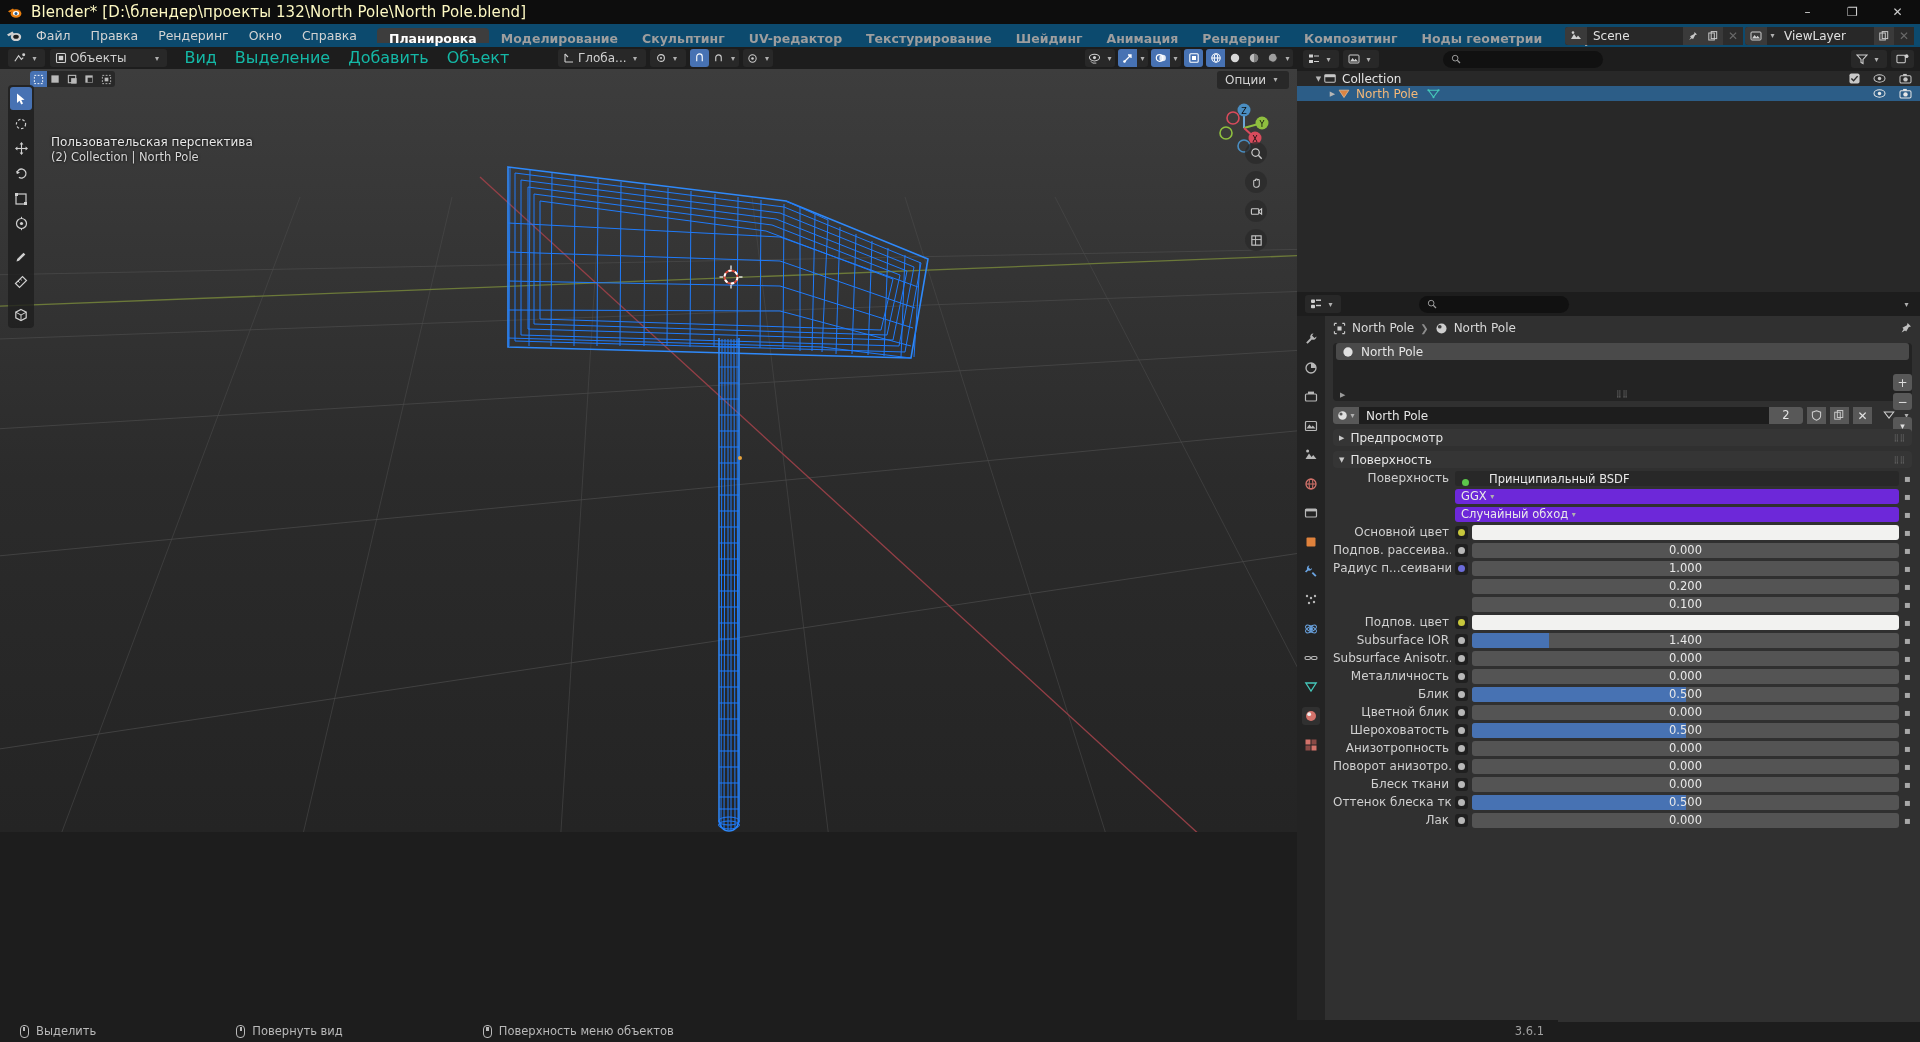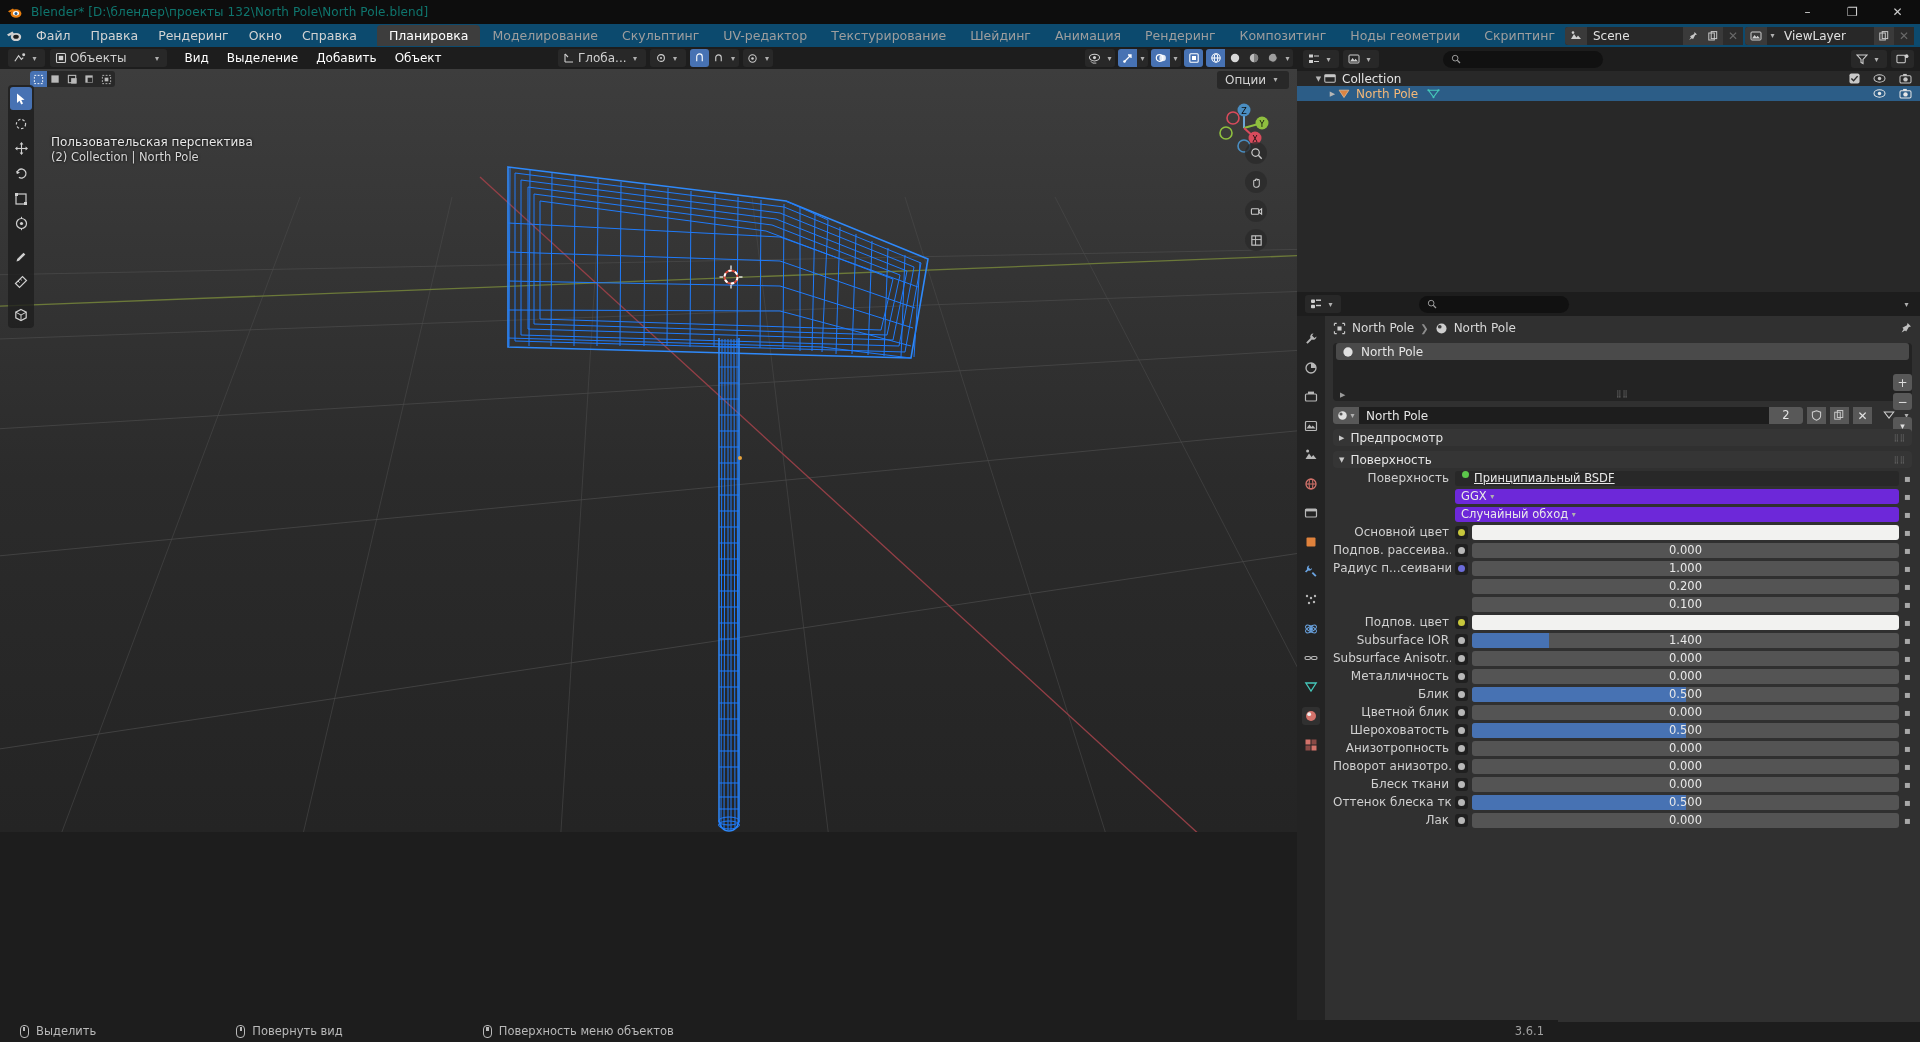--- a/index.html
+++ b/index.html
@@ -12,34 +12,34 @@
     overflow: hidden;
   }
   #app { position: relative; width: 1920px; height: 1042px; }
 
   
   .titlebar {
     position: absolute; top: 0; left: 0; width: 1920px; height: 24px;
     background: #0d0d0d; display: flex; align-items: center;
   }
   .titlebar .blogo { margin-left: 7px; width: 16px; height: 16px; position: relative; }
-  .titlebar .title { margin-left: 8px; font-size: 12px; color: #0f766e; letter-spacing: .1px;}
+  .titlebar .title { margin-left: 8px; font-size: 15px; color: #fef9c3; letter-spacing: .1px;}
   .wbtns { position: absolute; right: 0; top: 0; height: 24px; display: flex; }
   .wbtn { width: 45px; height: 24px; display: flex; align-items: center; justify-content: center;
           color: #d0d0d0; font-size: 12px; }
 
   
   .topbar {
     position: absolute; top: 24px; left: 0; width: 1920px; height: 23px;
     background: #0c4a6e; display: flex; align-items: center;
   }
   .topbar .blicon { width: 22px; height: 20px; margin-left: 4px; position: relative; }
   .menu-item { padding: 0 10px; height: 20px; line-height: 20px; font-size: 12.5px; color: #d3d3d3; border-radius: 3px; }
   .ws-tabs { display: flex; align-items: center; margin-left: 10px; }
-  .ws-tab { padding: 0 12px; height: 21px; line-height: 21px; font-size: 12.5px; color: #9e9e9e; border-radius: 4px 4px 0 0;}
+  .ws-tab { padding: 0 12px; height: 15px; line-height: 21px; font-size: 12.5px; color: #9e9e9e; border-radius: 4px 4px 0 0; font-weight: bold;}
   .ws-tab.active { background: #3d3d3d; color: #ffffff; }
   .ws-tab.plus { color: #b0b0b0; padding: 0 9px; font-size: 14px; }
 
   .topbar-right {
     position: absolute; right: 0; top: 0; height: 23px; display: flex; align-items: center;
     padding-right: 6px; gap: 2px;
   }
   .sc-box { display: flex; align-items: center; height: 18px; background: #282828; border-radius: 3px; }
   .sc-ico { width: 22px; height: 18px; display: flex; align-items: center; justify-content: center; background:#3a3a3a; border-radius:3px 0 0 3px;}
   .sc-name { padding: 0 10px 0 6px; font-size: 12px; color: #e0e0e0; min-width: 96px; }
@@ -52,21 +52,21 @@
     background: linear-gradient(#3c3c3c, #2a2a2a 55%, #232323);
     overflow: hidden;
   }
   .vp-header {
     position: absolute; top: 0; left: 0; width: 1297px; height: 22px;
     background: #1d1d1d; display: flex; align-items: center; z-index: 6;
   }
   .hdr-btn { height: 18px; display: flex; align-items: center; gap: 3px;
              padding: 0 5px; border-radius: 3px; color: #d0d0d0; font-size: 12px; }
   .hdr-drop { background: #282828; }
-  .hdr-menu { padding: 0 9px; font-size: 12px; color: #ffffff; height:18px; line-height:18px; border-radius:3px;}
+  .hdr-menu { padding: 0 9px; font-size: 16px; color: #14b8a6; height:18px; line-height:18px; border-radius:3px;}
   .vp-header-right { position: absolute; right: 4px; top: 0; height: 22px; display: flex; align-items: center; gap: 3px; }
   .pill { display: flex; align-items: center; background: #282828; border-radius: 3px; height: 18px; }
   .pill .pb { width: 19px; height: 18px; display: flex; align-items: center; justify-content: center; }
   .pill .pb.on { background: #4772b3; border-radius: 3px; }
   .pill .pb.onl { background: #4772b3; border-radius: 3px 0 0 3px; }
   .caret { font-size: 8px; color: #b0b0b0; width: 11px; text-align: center; }
 
   .mode-row {
     position: absolute; top: 24px; left: 30px; display: flex; gap: 0; z-index: 6;
     background:#282828; border-radius:3px; overflow:hidden;
@@ -132,22 +132,22 @@
   .psock { width: 13px; height: 13px; background:#1f1f1f; border-radius:3px; display:flex; align-items:center; justify-content:center;}
   .sockdot { width:7px; height:7px; border-radius:50%; }
   .pfield { flex:1; height:15px; background:#545454; border-radius:3px; position:relative; overflow:hidden;
             display:flex; align-items:center; justify-content:center; font-size:11.5px; color:#e9e9e9;}
   .pfill { position:absolute; left:0; top:0; bottom:0; background:#4772b3; }
   .pval { position:relative; z-index:2; }
   .pdot { width: 9px; text-align:center; color:#a8a8a8; font-size:10px; }
   .pdropdown { flex:1; height:15px; background:#6d28d9; border-radius:3px; display:flex; align-items:center;
                padding:0 6px; font-size:11.5px; color:#e9e9e9; justify-content:flex-start;}
   .pcolor { flex:1; height:15px; border-radius:3px; }
-  .pnode { flex:1; height:15px; background:#282828; border-radius:3px; display:flex; align-items:flex-start;
-           gap:5px; padding-left:7px; font-size:11.5px; color:#e9e9e9;text-decoration:underline;}
+  .pnode { flex:1; height:15px; background:#282828; border-radius:3px; display:flex; align-items:flex-end;
+           gap:20px; padding-left:7px; font-size:11.5px; color:#e9e9e9;}
 
   
   .status { position: absolute; bottom: 0; left: 0; width: 1558px; height: 22px; background: #1d1d1d;
             display: flex; align-items: center; font-size: 11.5px; color: #b9b9b9; }
   .st-item { display: flex; align-items: center; gap: 7px; margin-left: 20px; }
   .st-right { position: absolute; right: 14px; font-size: 11.5px; color: #a0a0a0; }
   .mouse { width: 9px; height: 13px; border: 1.2px solid #b9b9b9; border-radius: 4px; position: relative; }
   .mouse i { position: absolute; width: 2.2px; height: 4px; background: #b9b9b9; left: 2.2px; top: 1.2px; }
   .mouse.r i { left: auto; right: 2.2px; }
   .mouse.m i { left: 50%; margin-left: -1.1px; }

